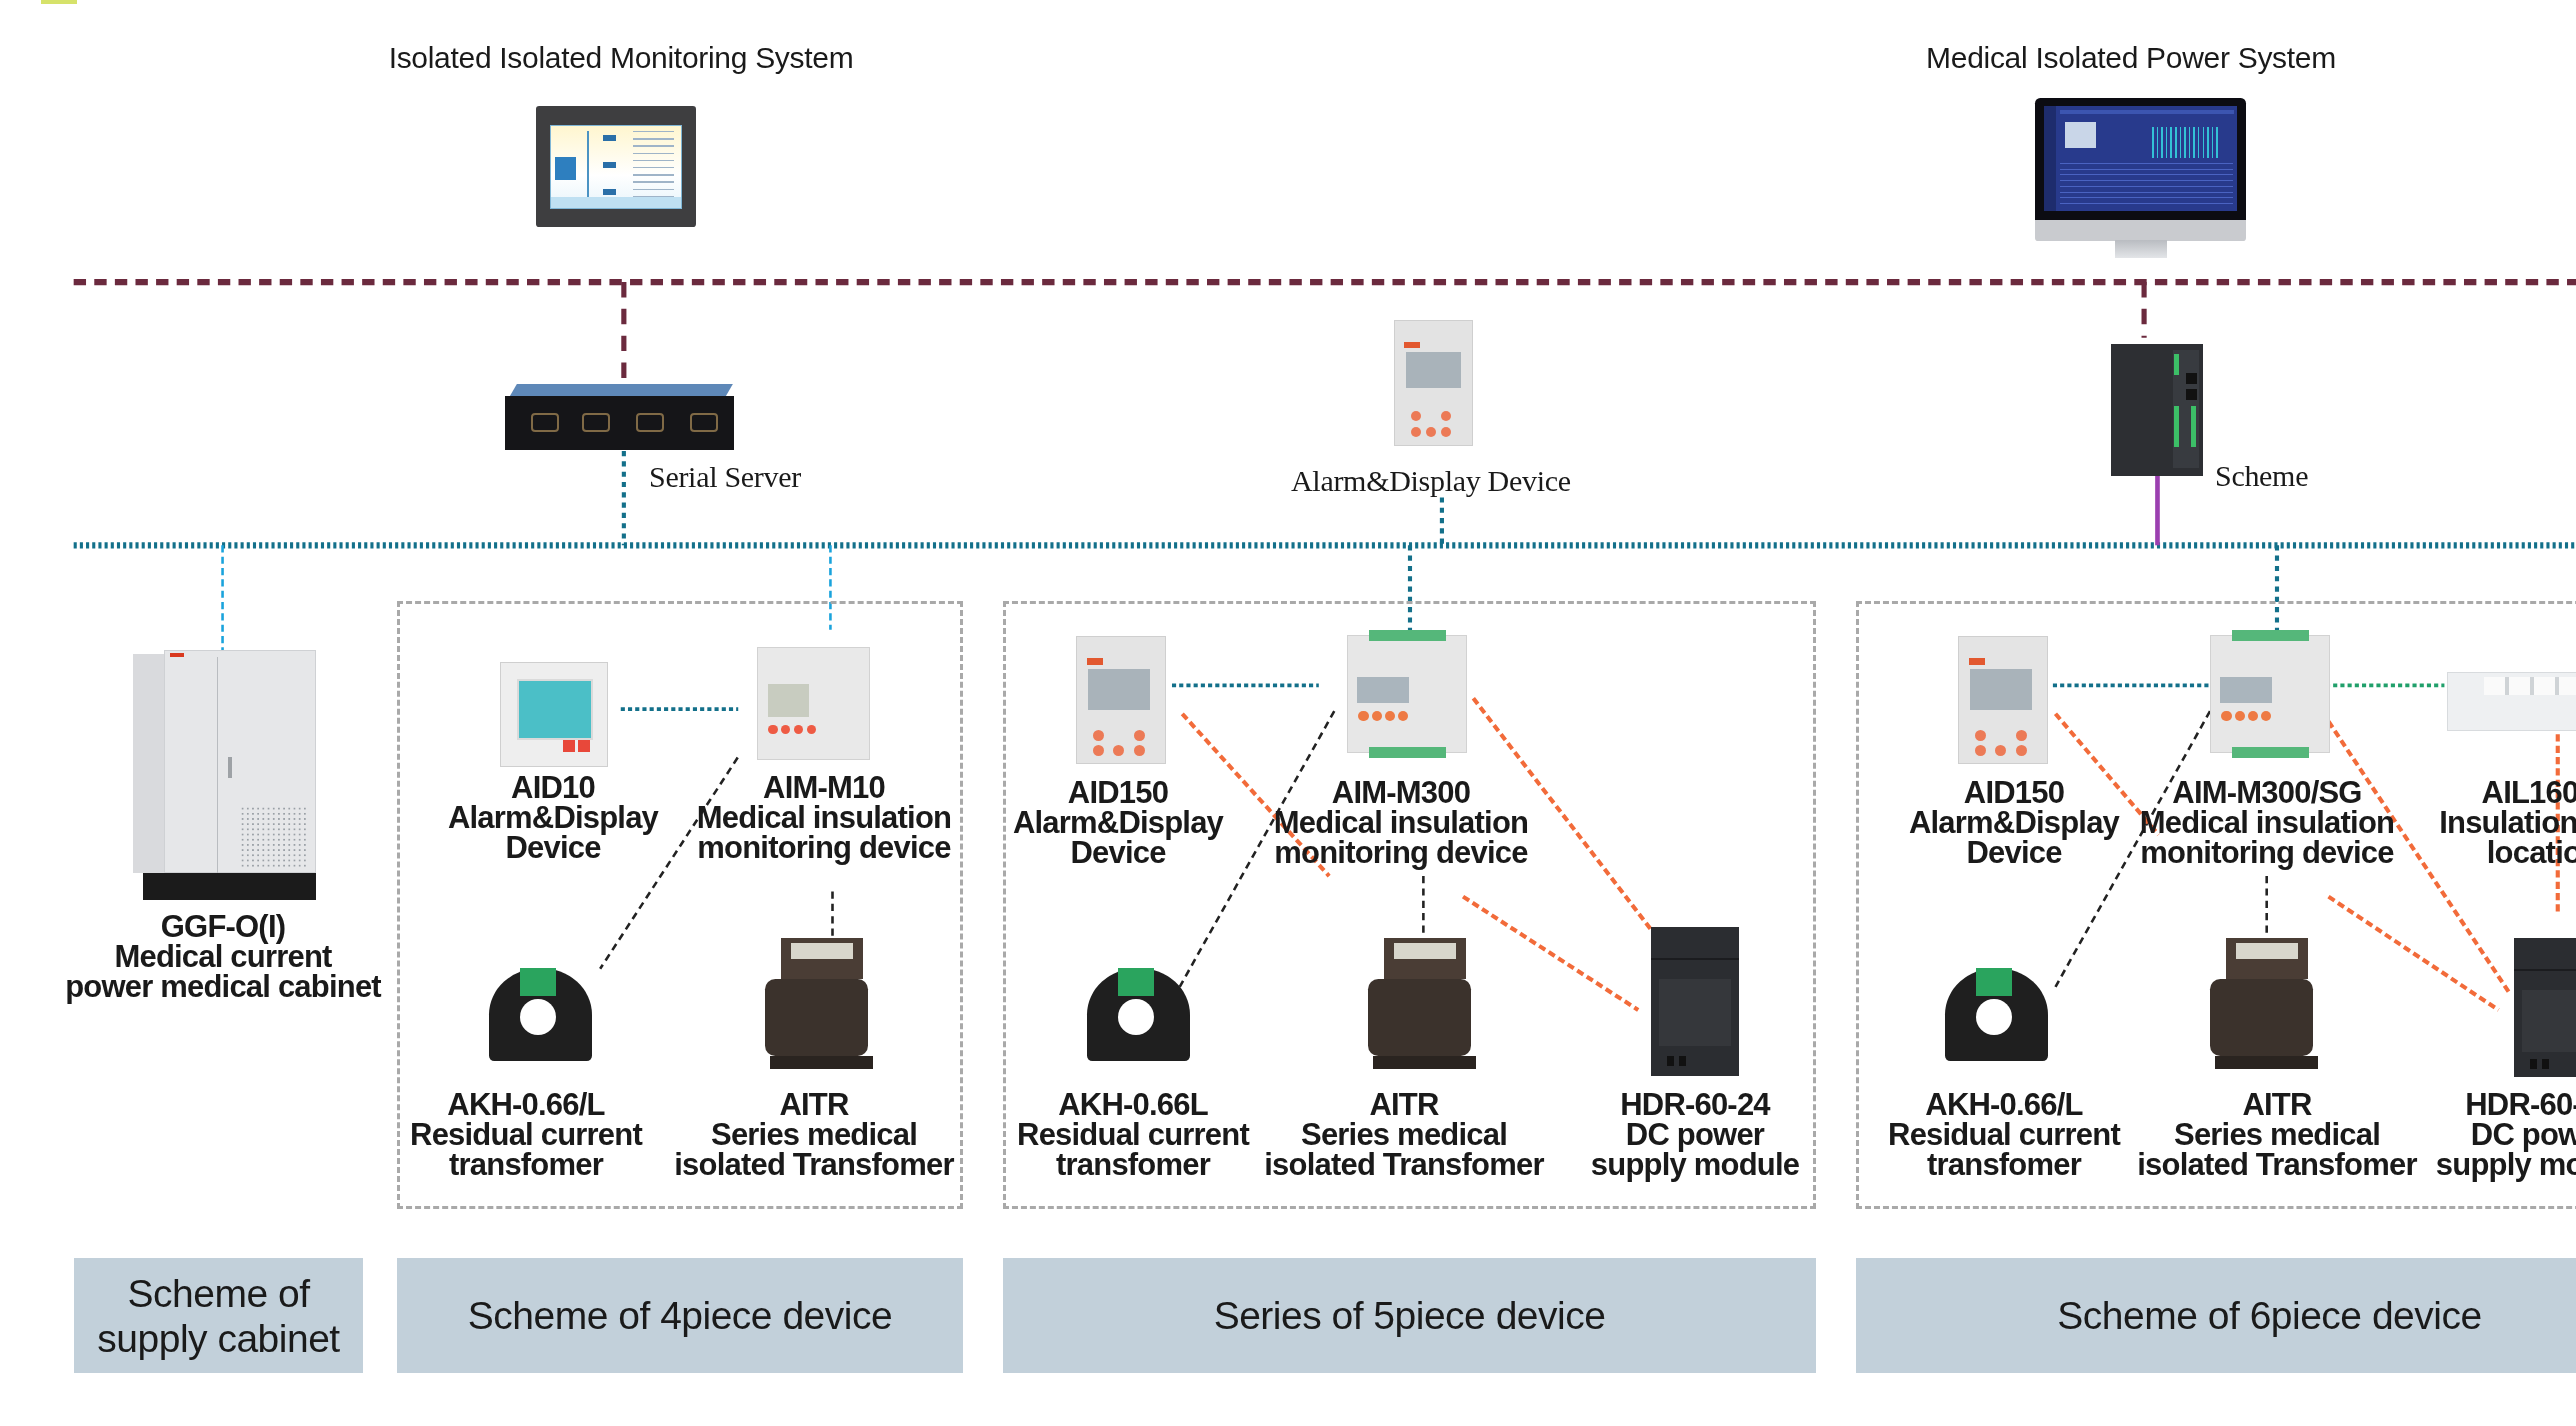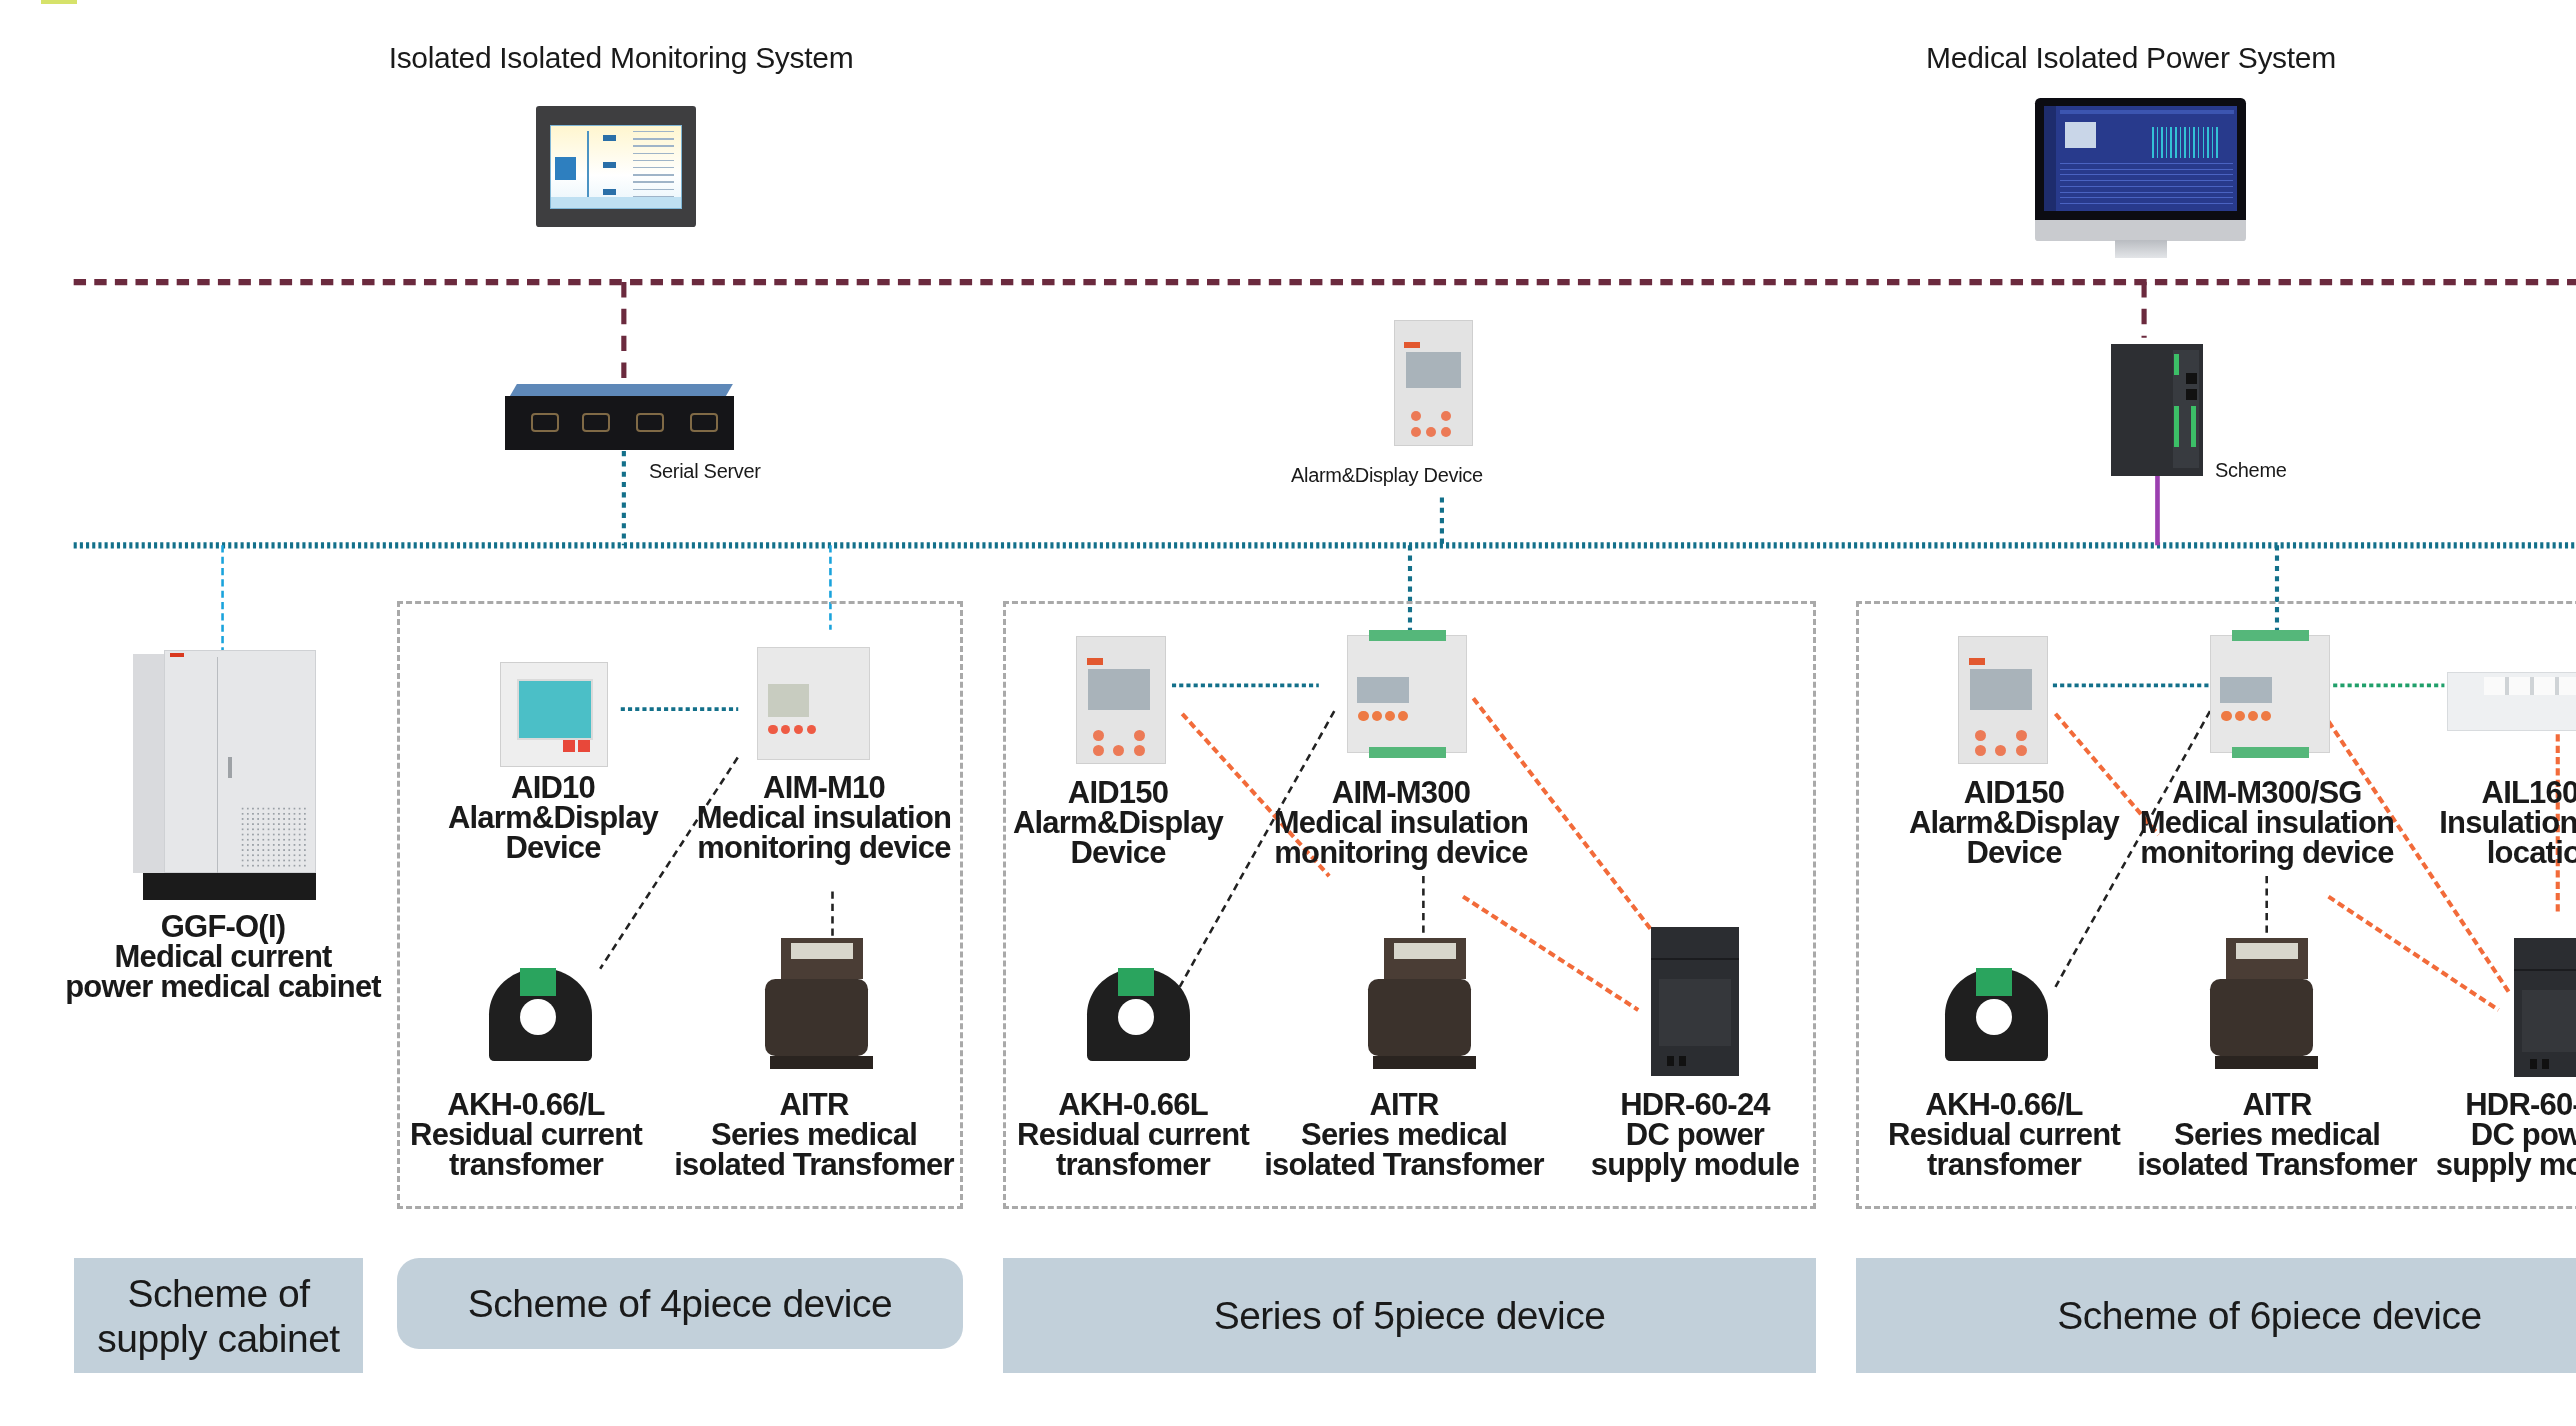--- a/index.html
+++ b/index.html
@@ -1,19 +1,19 @@
 <!DOCTYPE html>
 <html style="font-size:8.2px"><head>
 <meta charset="utf-8">
 <style>
   html, body { margin:0; padding:0; background:#ffffff; }
   body { width:2753px; height:1427px; position:relative; overflow:hidden; font-family:"Liberation Sans", "DejaVu Sans", sans-serif; color:#1a1a1a; }
   .abs { position:absolute; }
   .top-label { font-size:30px; text-align:center; white-space:nowrap; transform:translateX(-50%); letter-spacing:-0.3px; }
-  .mid-label { font-size:20px; white-space:nowrap; letter-spacing:-0.3px; }
+  .mid-label { font-size:30px; white-space:nowrap; letter-spacing:-0.3px;font-family:Liberation Serif, serif; }
   .dev-label { font-size:31px; font-weight:bold; line-height:30px; text-align:center; transform:translateX(-50%); white-space:nowrap; letter-spacing:-0.8px; }
   .dev-label div { display:block; }
   .scheme-box { border:3.1px dashed #a9a9a9; box-sizing:border-box; }
   .banner { background:#c2d0da; display:flex; align-items:center; justify-content:center; text-align:center; font-size:39px; line-height:45px; color:#1a1a1a; letter-spacing:-0.5px; }
   svg.lines { position:absolute; left:0; top:0; }
   .img { position:absolute; }
   .corner-mark { position:absolute; left:41px; top:0; width:36px; height:4.1px; background:#d6e26a; }
 </style>
 </head>
 <body>
@@ -312,16 +312,16 @@
   <div>DC power</div>
   <div>supply module</div>
 </div>
 
 <div class="abs banner" style="left:74px; top:1258px; width:289px; height:115px;">
   <div>
     <div>Scheme of</div>
     <div>supply cabinet</div>
   </div>
 </div>
-<div class="abs banner" style="left:397px; top:1258px; width:566px; height:91px;border-radius:22px;">Scheme of 4piece device</div>
+<div class="abs banner" style="left:397px; top:1258px; width:566px; height:115px;">Scheme of 4piece device</div>
 <div class="abs banner" style="left:1003px; top:1258px; width:813px; height:115px;">Series of 5piece device</div>
 <div class="abs banner" style="left:1856px; top:1258px; width:827px; height:115px;">Scheme of 6piece device</div>
 
 
 </body></html>

